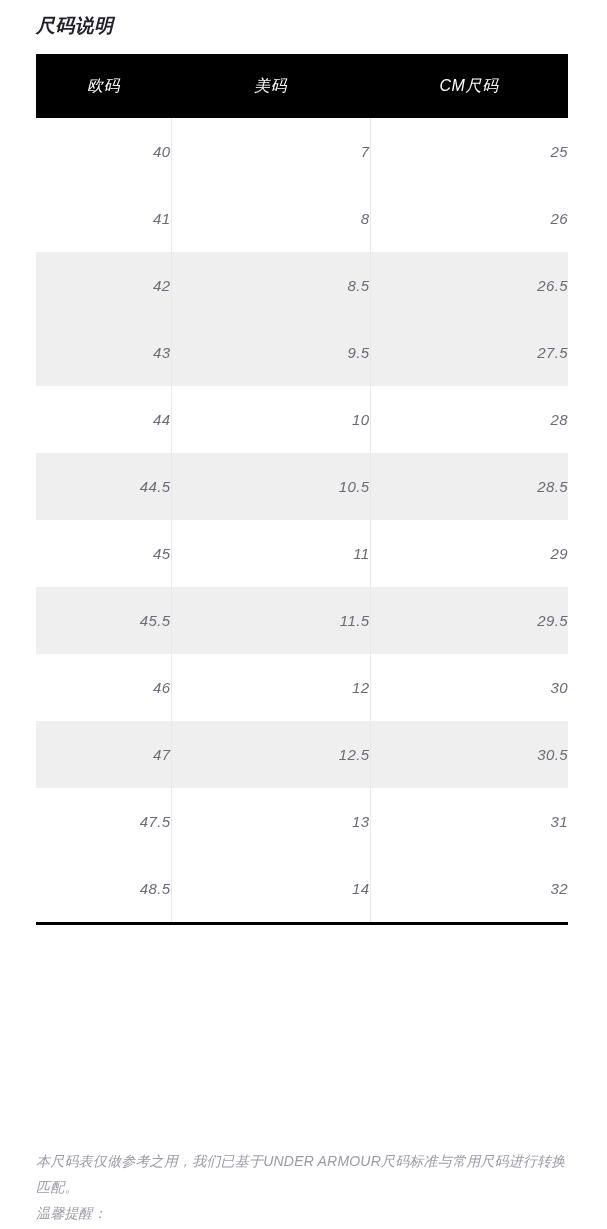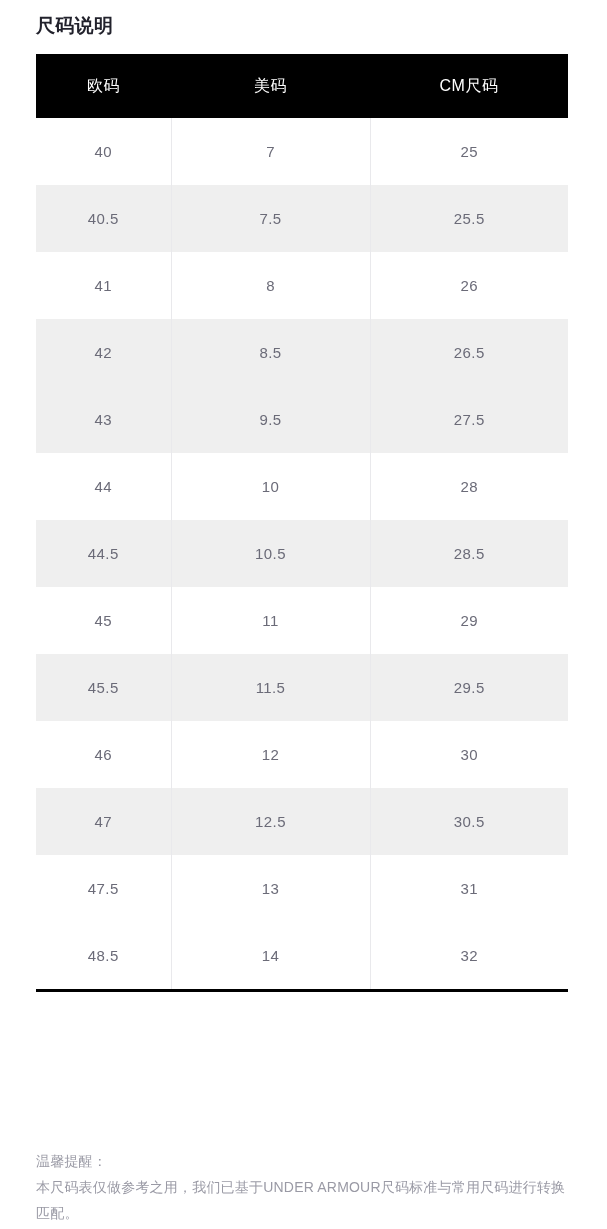--- a/index.html
+++ b/index.html
@@ -12,20 +12,21 @@
     height: 1229px;
     font-family: "Liberation Sans", "DejaVu Sans", sans-serif;
     -webkit-font-smoothing: antialiased;
     overflow: hidden;
   }
   .page {
     position: relative;
     width: 596px;
     height: 1229px;
     box-sizing: border-box;
+    font-style: italic;
   }
   .page-title {
     position: absolute;
     left: 36px;
     top: 13px;
     font-size: 19px;
     line-height: 26px;
     font-weight: bold;
     color: #22222c;
     letter-spacing: 0.3px;
@@ -53,21 +54,21 @@
     font-weight: 400;
     height: 64px;
     text-align: center;
     vertical-align: middle;
     padding: 0;
     letter-spacing: 0.5px;
     border: none;
   }
   table.size-table tbody td {
     height: 67px;
-    text-align: center;
+    text-align: right;
     vertical-align: middle;
     font-size: 15px;
     font-weight: 300;
     color: #6b6b78;
     padding: 0;
     border-right: 1px solid #e9e9ec;
     letter-spacing: 0.4px;
   }
   table.size-table tbody td:last-child {
     border-right: none;
@@ -110,25 +111,20 @@
           <th>欧码</th>
           <th>美码</th>
           <th>CM尺码</th>
         </tr>
       </thead>
       <tbody id="table-body">
           <tr class="odd">
             <td>40</td>
             <td>7</td>
             <td>25</td>
-          </tr>
-          <tr class="even">
-            <td>40.5</td>
-            <td>7.5</td>
-            <td>25.5</td>
           </tr>
           <tr class="odd">
             <td>41</td>
             <td>8</td>
             <td>26</td>
           </tr>
           <tr class="even">
             <td>42</td>
             <td>8.5</td>
             <td>26.5</td>
@@ -176,17 +172,17 @@
           <tr class="odd">
             <td>48.5</td>
             <td>14</td>
             <td>32</td>
           </tr>
         </tbody>
     </table>
   </div>
 
   <div class="note">
+    <span class="note-line">本尺码表仅做参考之用，我们已基于UNDER ARMOUR尺码标准与常用尺码进行转换匹配。</span>
     <span class="note-line">温馨提醒：</span>
-    <span class="note-line">本尺码表仅做参考之用，我们已基于UNDER ARMOUR尺码标准与常用尺码进行转换匹配。</span>
   </div>
 
 </div>
 
 </body></html>

